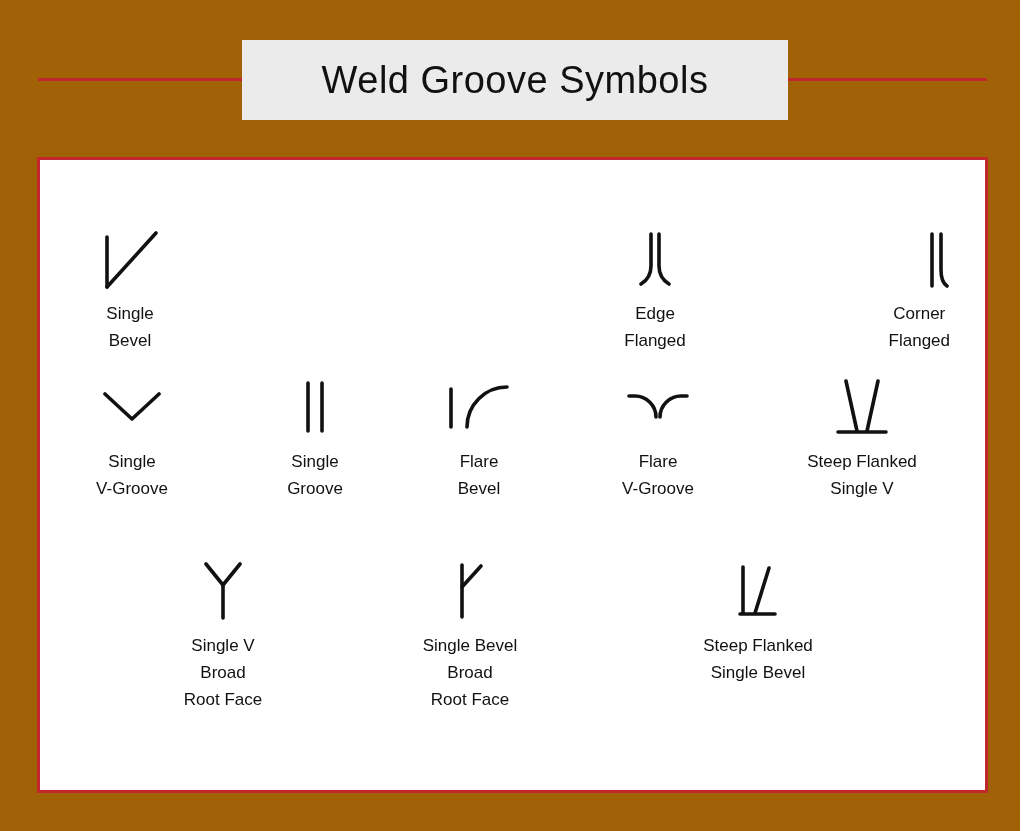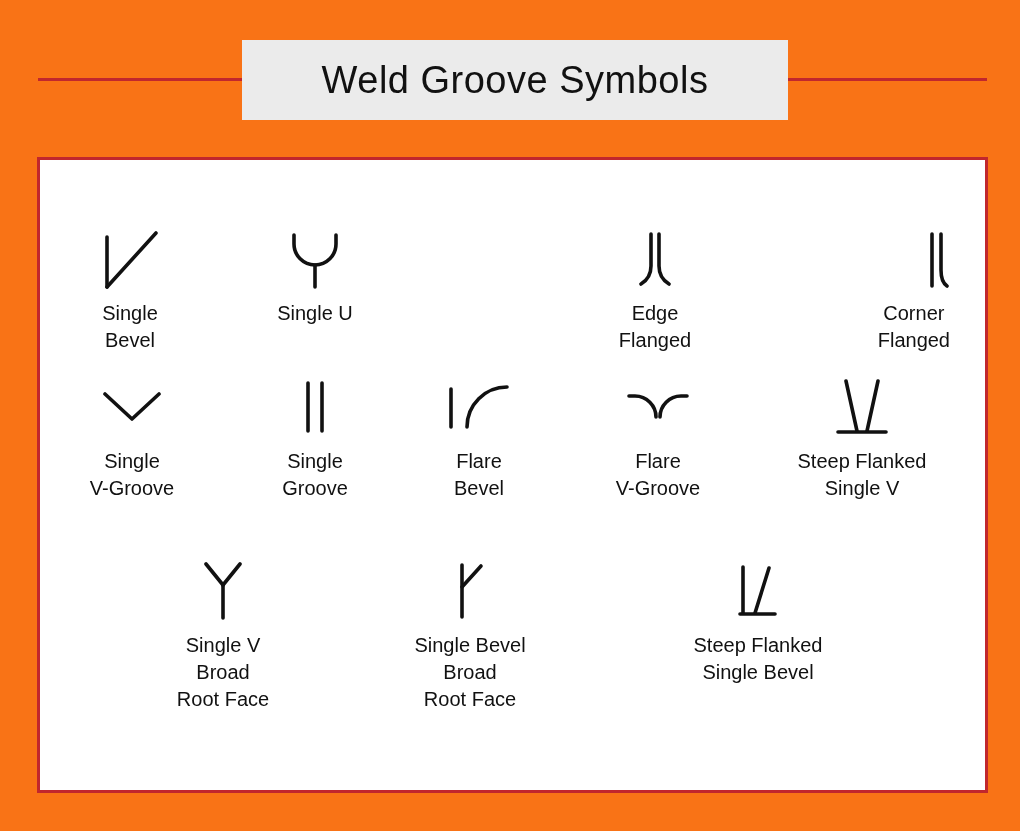--- a/index.html
+++ b/index.html
@@ -1,21 +1,21 @@
 <!DOCTYPE html>
 <html><head>
 <meta charset="utf-8">
 <style>
   * { margin: 0; padding: 0; box-sizing: border-box; }
   html, body { background: #ffffff; }
   .page {
     position: relative;
     width: 1020px;
     height: 831px;
-    background: #f97316;
+    background: #a16207;
     font-family: "Liberation Sans", sans-serif;
     color: #111111;
     overflow: hidden;
   }
   .title-box {
     position: absolute;
     left: 242px; top: 40px;
     width: 546px; height: 80px;
     background: #ebebeb;
     display: flex; align-items: center; justify-content: center;
@@ -53,21 +53,21 @@
     align-items: center;
     justify-content: center;
   }
   .row1 .sym-area { height: 76px; }
   .row2 .sym-area { height: 70px; }
   .row3 .sym-area { height: 70px; }
   .row1 .lbl { margin-top: 2px; }
   .row2 .lbl { margin-top: 6px; }
   .row3 .lbl { margin-top: 6px; }
   .lbl {
-    font-size: 20px;
+    font-size: 17px;
     line-height: 27px;
     text-align: center;
     white-space: pre-line;
     color: #111111;
   }
   svg { display: block; }
   svg path {
     fill: none;
     stroke: #111111;
     stroke-width: 3.6;
@@ -90,29 +90,20 @@
     <div class="sym-area">
       <svg width="58" height="62" viewBox="0 0 58 62">
           <path d="M6 8 V58"></path>
           <path d="M6 58 L55 4"></path>
         </svg>
     </div>
     <div class="lbl">Single
 Bevel</div>
   </div>
 
-  <div class="cell row1" style="left:315px; top:222px;">
-    <div class="sym-area">
-      <svg width="48" height="58" viewBox="0 0 48 58">
-          <path d="M3 4 V13 A21 21 0 0 0 45 13 V4"></path>
-          <path d="M24 34 V56"></path>
-        </svg>
-    </div>
-    <div class="lbl">Single U</div>
-  </div>
 
 
   <div class="cell row1" style="left:655px; top:222px;">
     <div class="sym-area">
       <svg width="34" height="56" viewBox="0 0 34 56">
           <path d="M13 2 V34 Q13 46 3 52"></path>
           <path d="M21 2 V34 Q21 46 31 52"></path>
         </svg>
     </div>
     <div class="lbl">Edge

